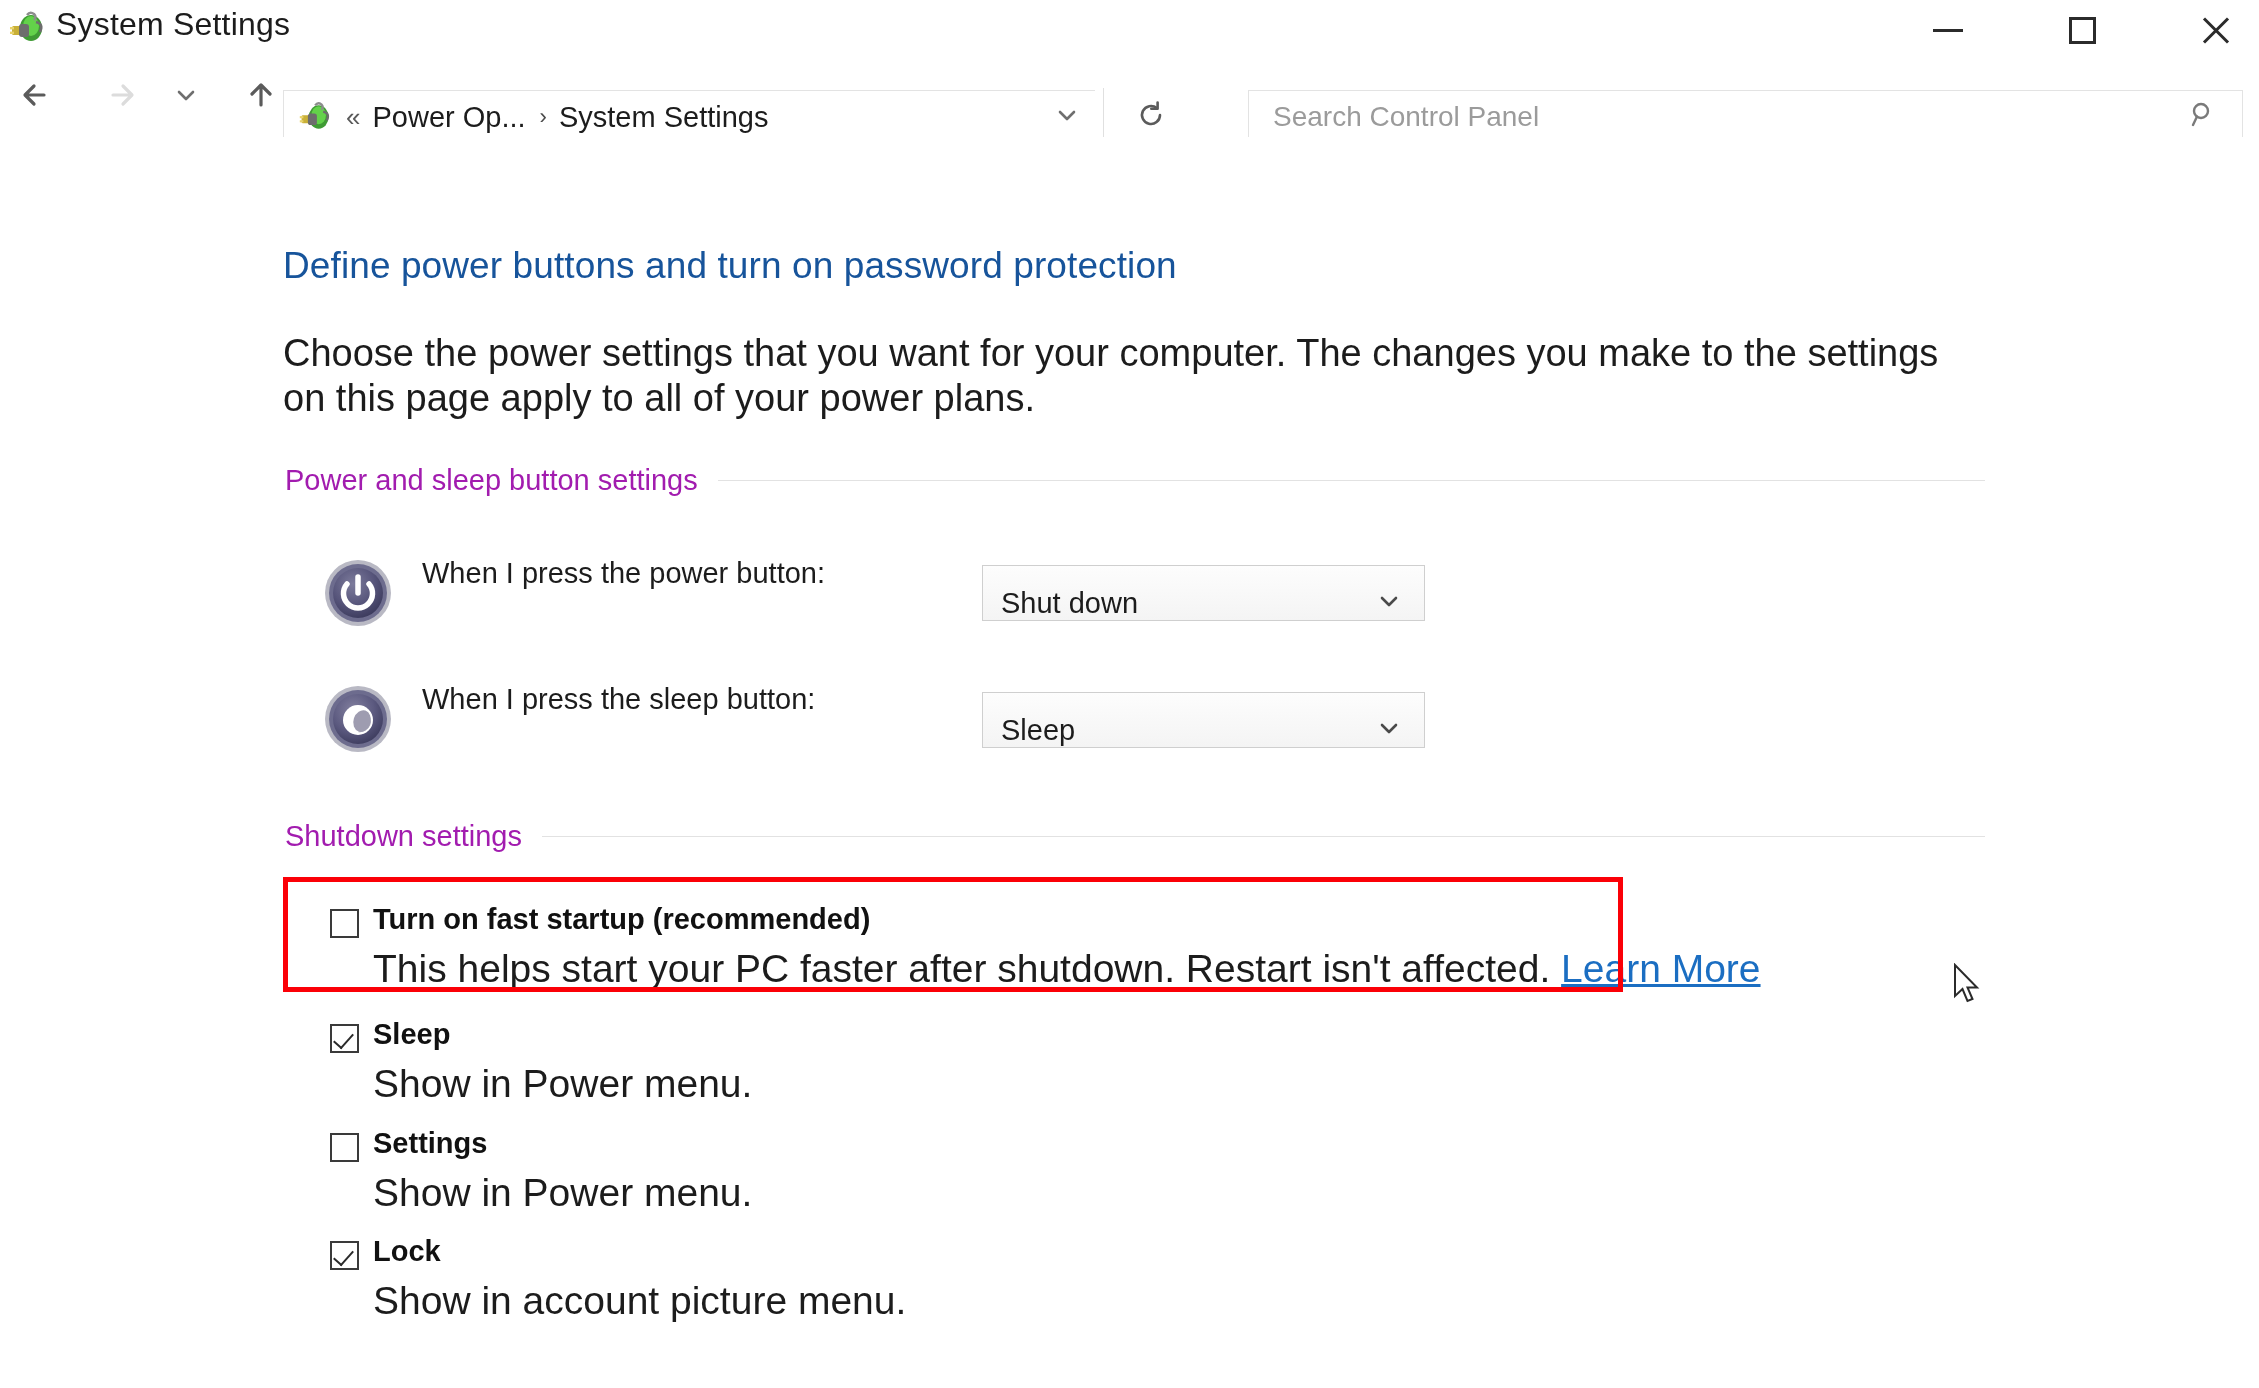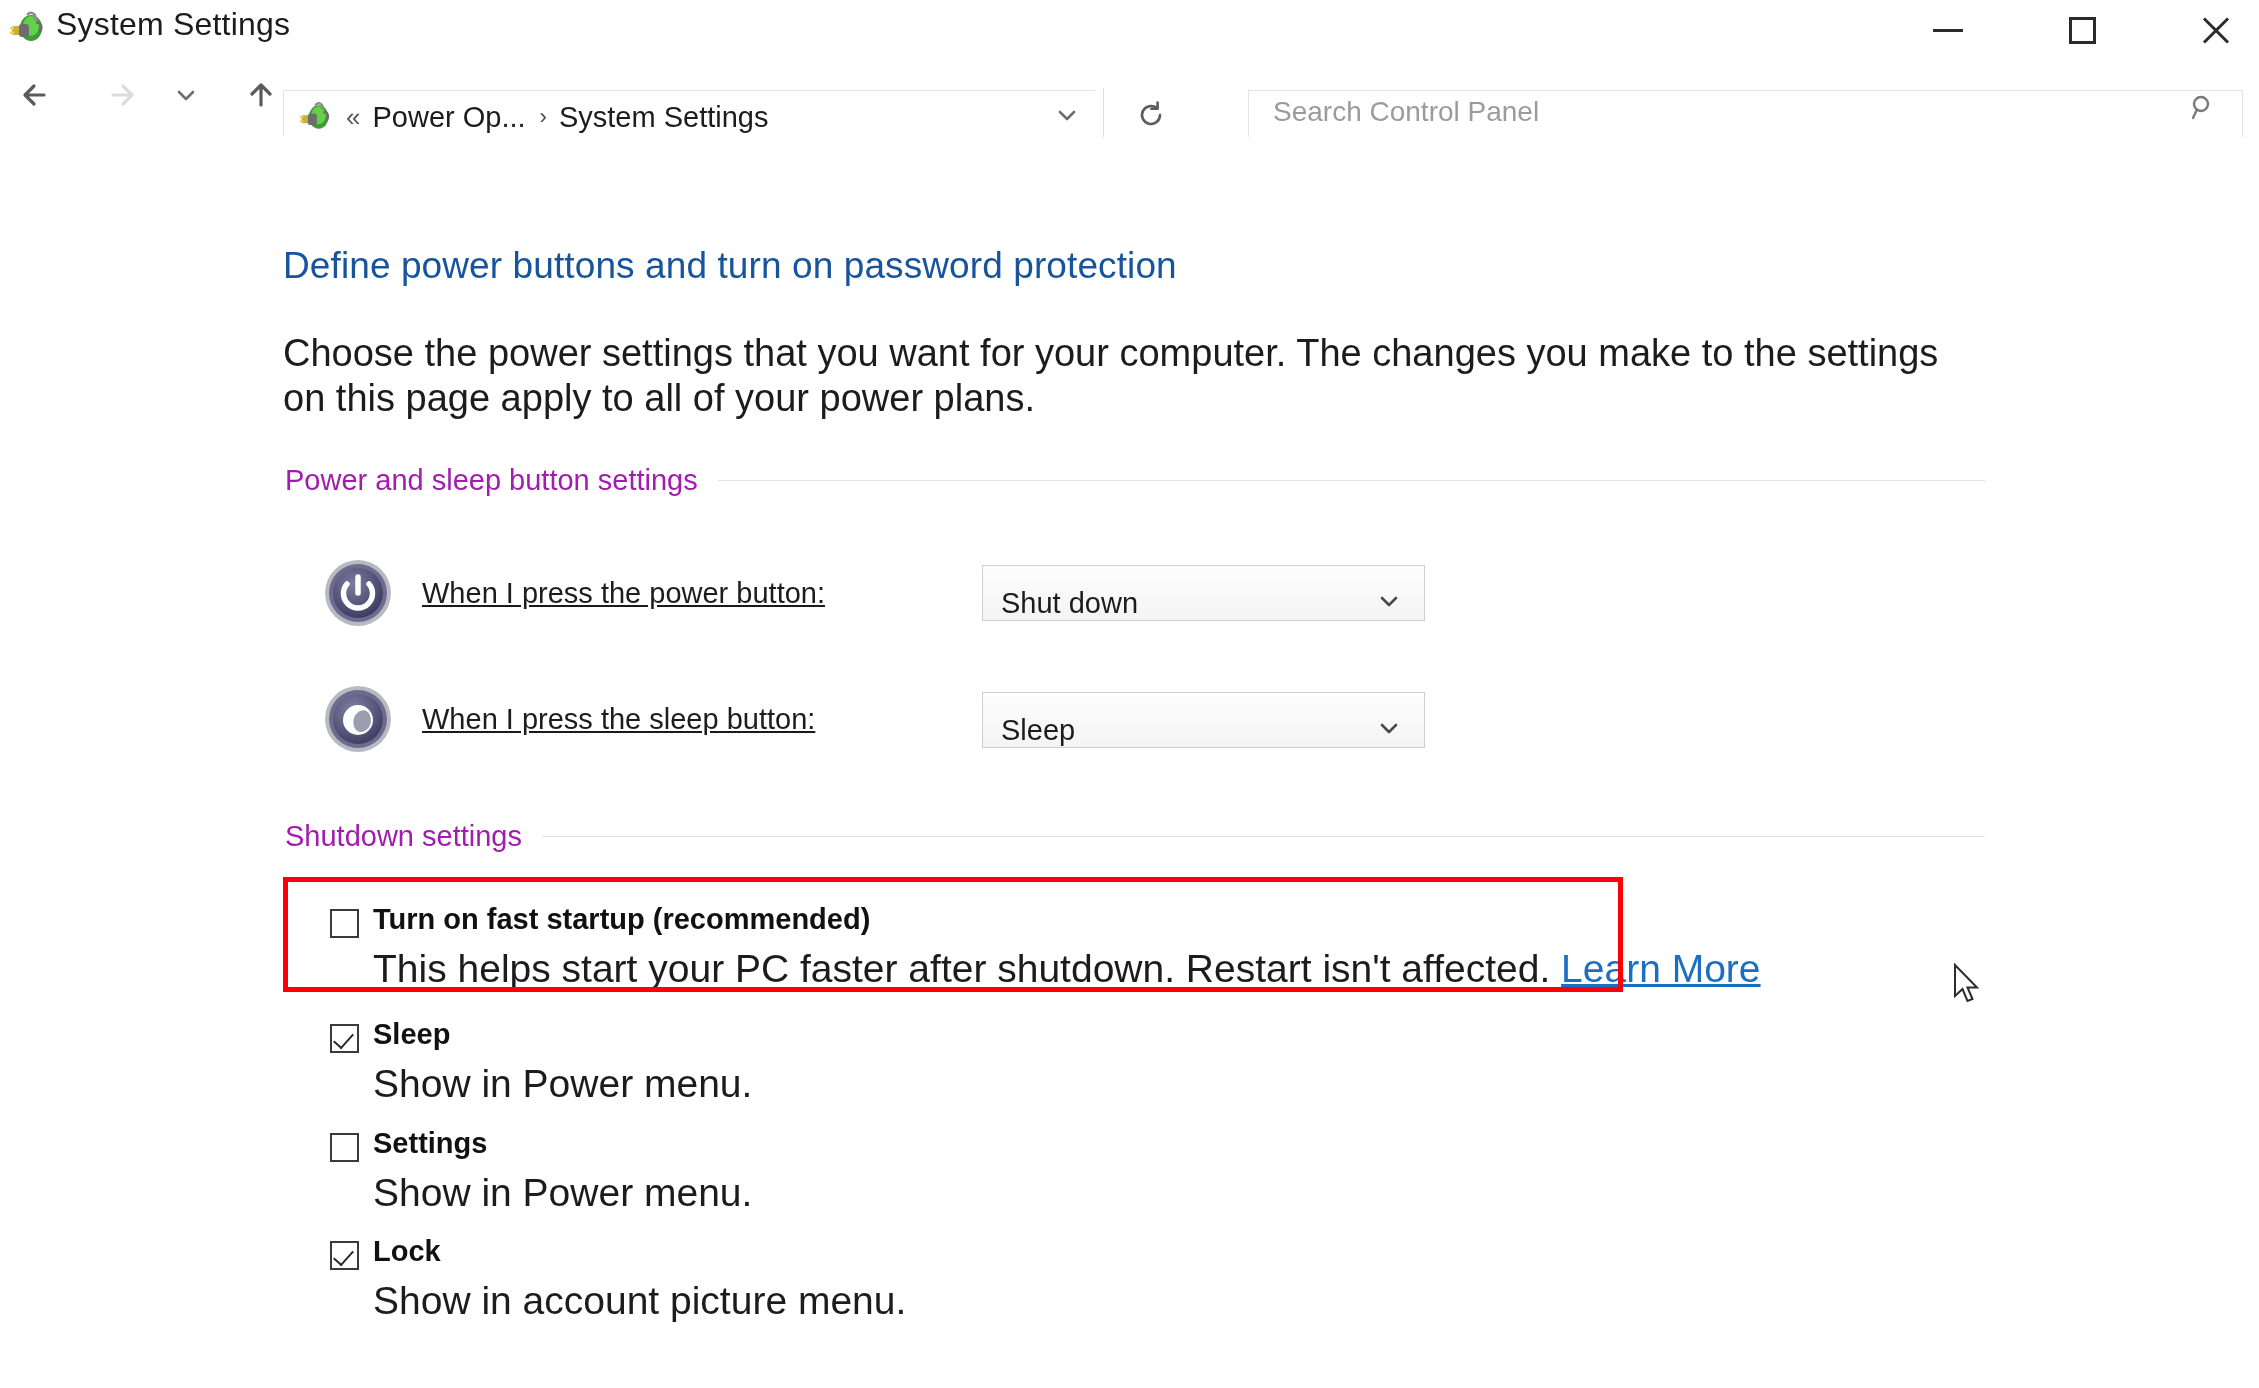--- a/index.html
+++ b/index.html
@@ -161,21 +161,21 @@
   .search-box {
     position: absolute;
     left: 1248px;
     top: 90px;
     width: 995px;
     height: 54px;
     border: 1px solid #e3e3e3;
     background: #ffffff;
     box-sizing: border-box;
     display: flex;
-    align-items: flex-start;
+    align-items: center;
   }
   .search-input {
     border: none;
     outline: none;
     background: transparent;
     font-family: "Liberation Sans", sans-serif;
     font-size: 28px;
     color: #2b2b2b;
     margin-left: 22px;
     width: 880px;
@@ -234,22 +234,21 @@
     flex: 1 1 auto;
     margin-left: 20px;
   }
   .sec-power { left: 285px; top: 464px; width: 1700px; }
   .sec-shutdown { left: 285px; top: 820px; width: 1700px; }
 
   
   .setting-row {
     position: absolute;
     display: flex;
-    align-items: center;
-    text-decoration: underline;
+    align-items: flex-start;
   }
   .row-power { left: 322px; top: 557px; }
   .row-sleep { left: 322px; top: 683px; }
 
   .row-icon {
     width: 72px; height: 72px;
     flex: 0 0 auto;
   }
   .row-label {
     font-size: 29px;

